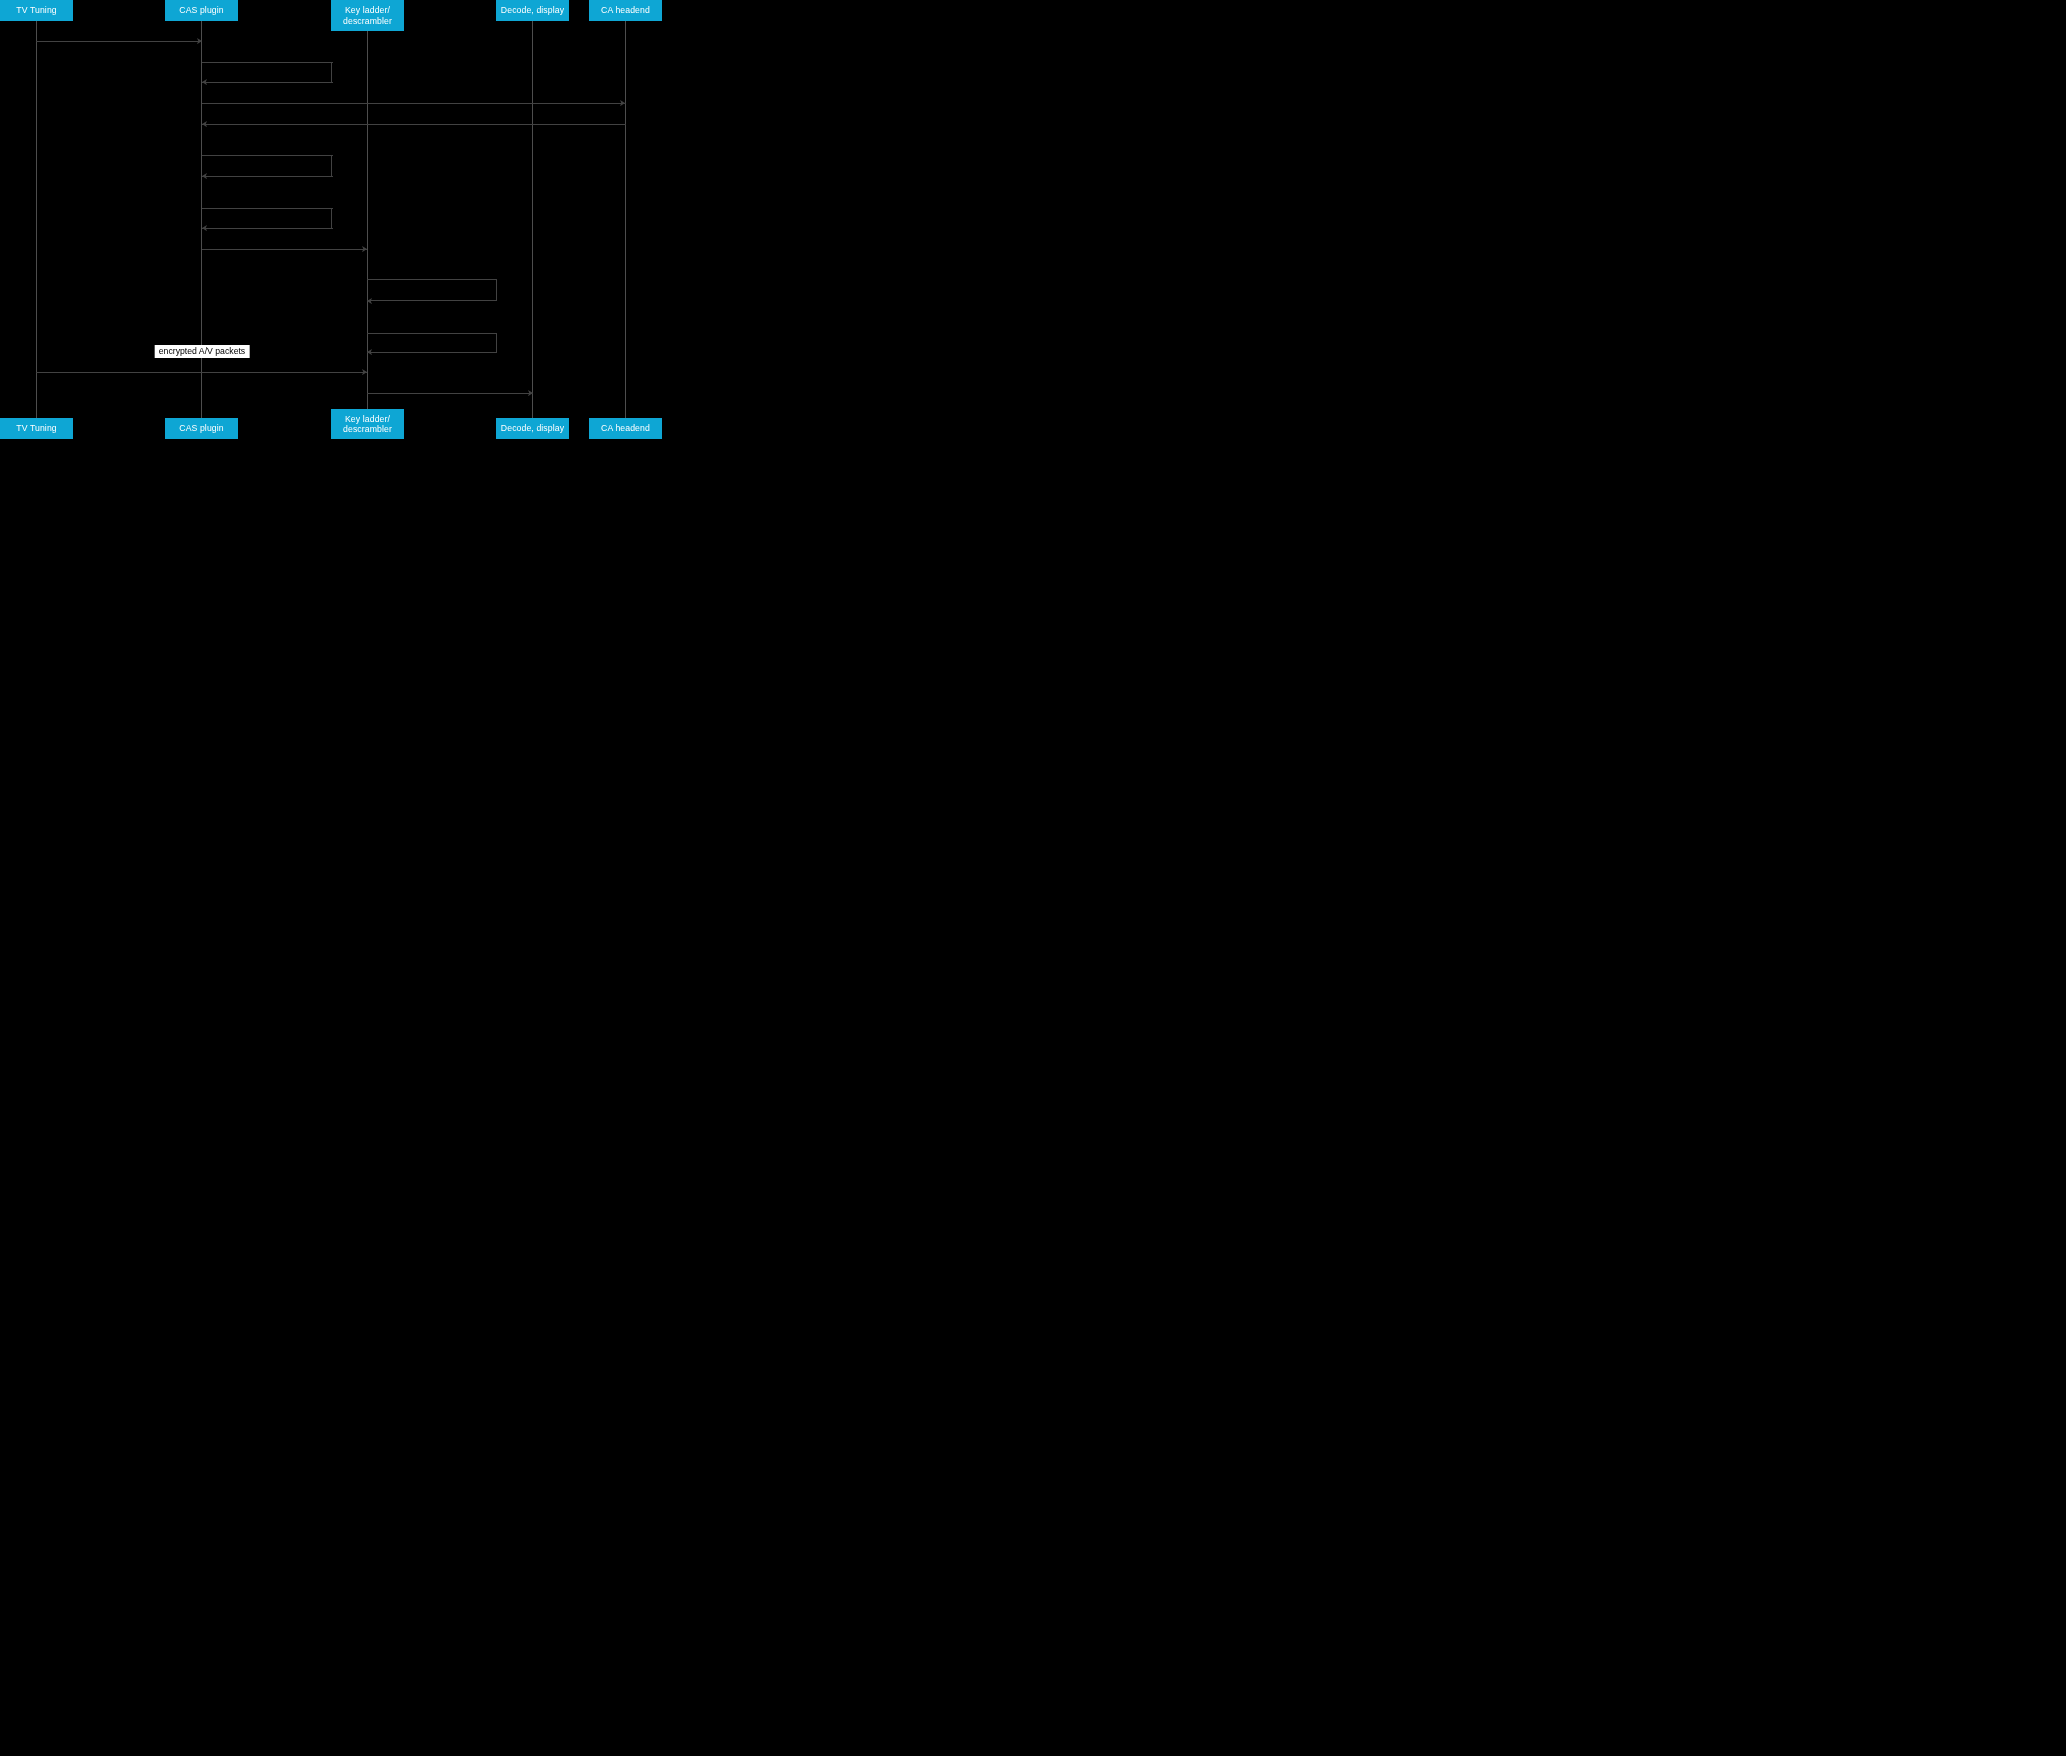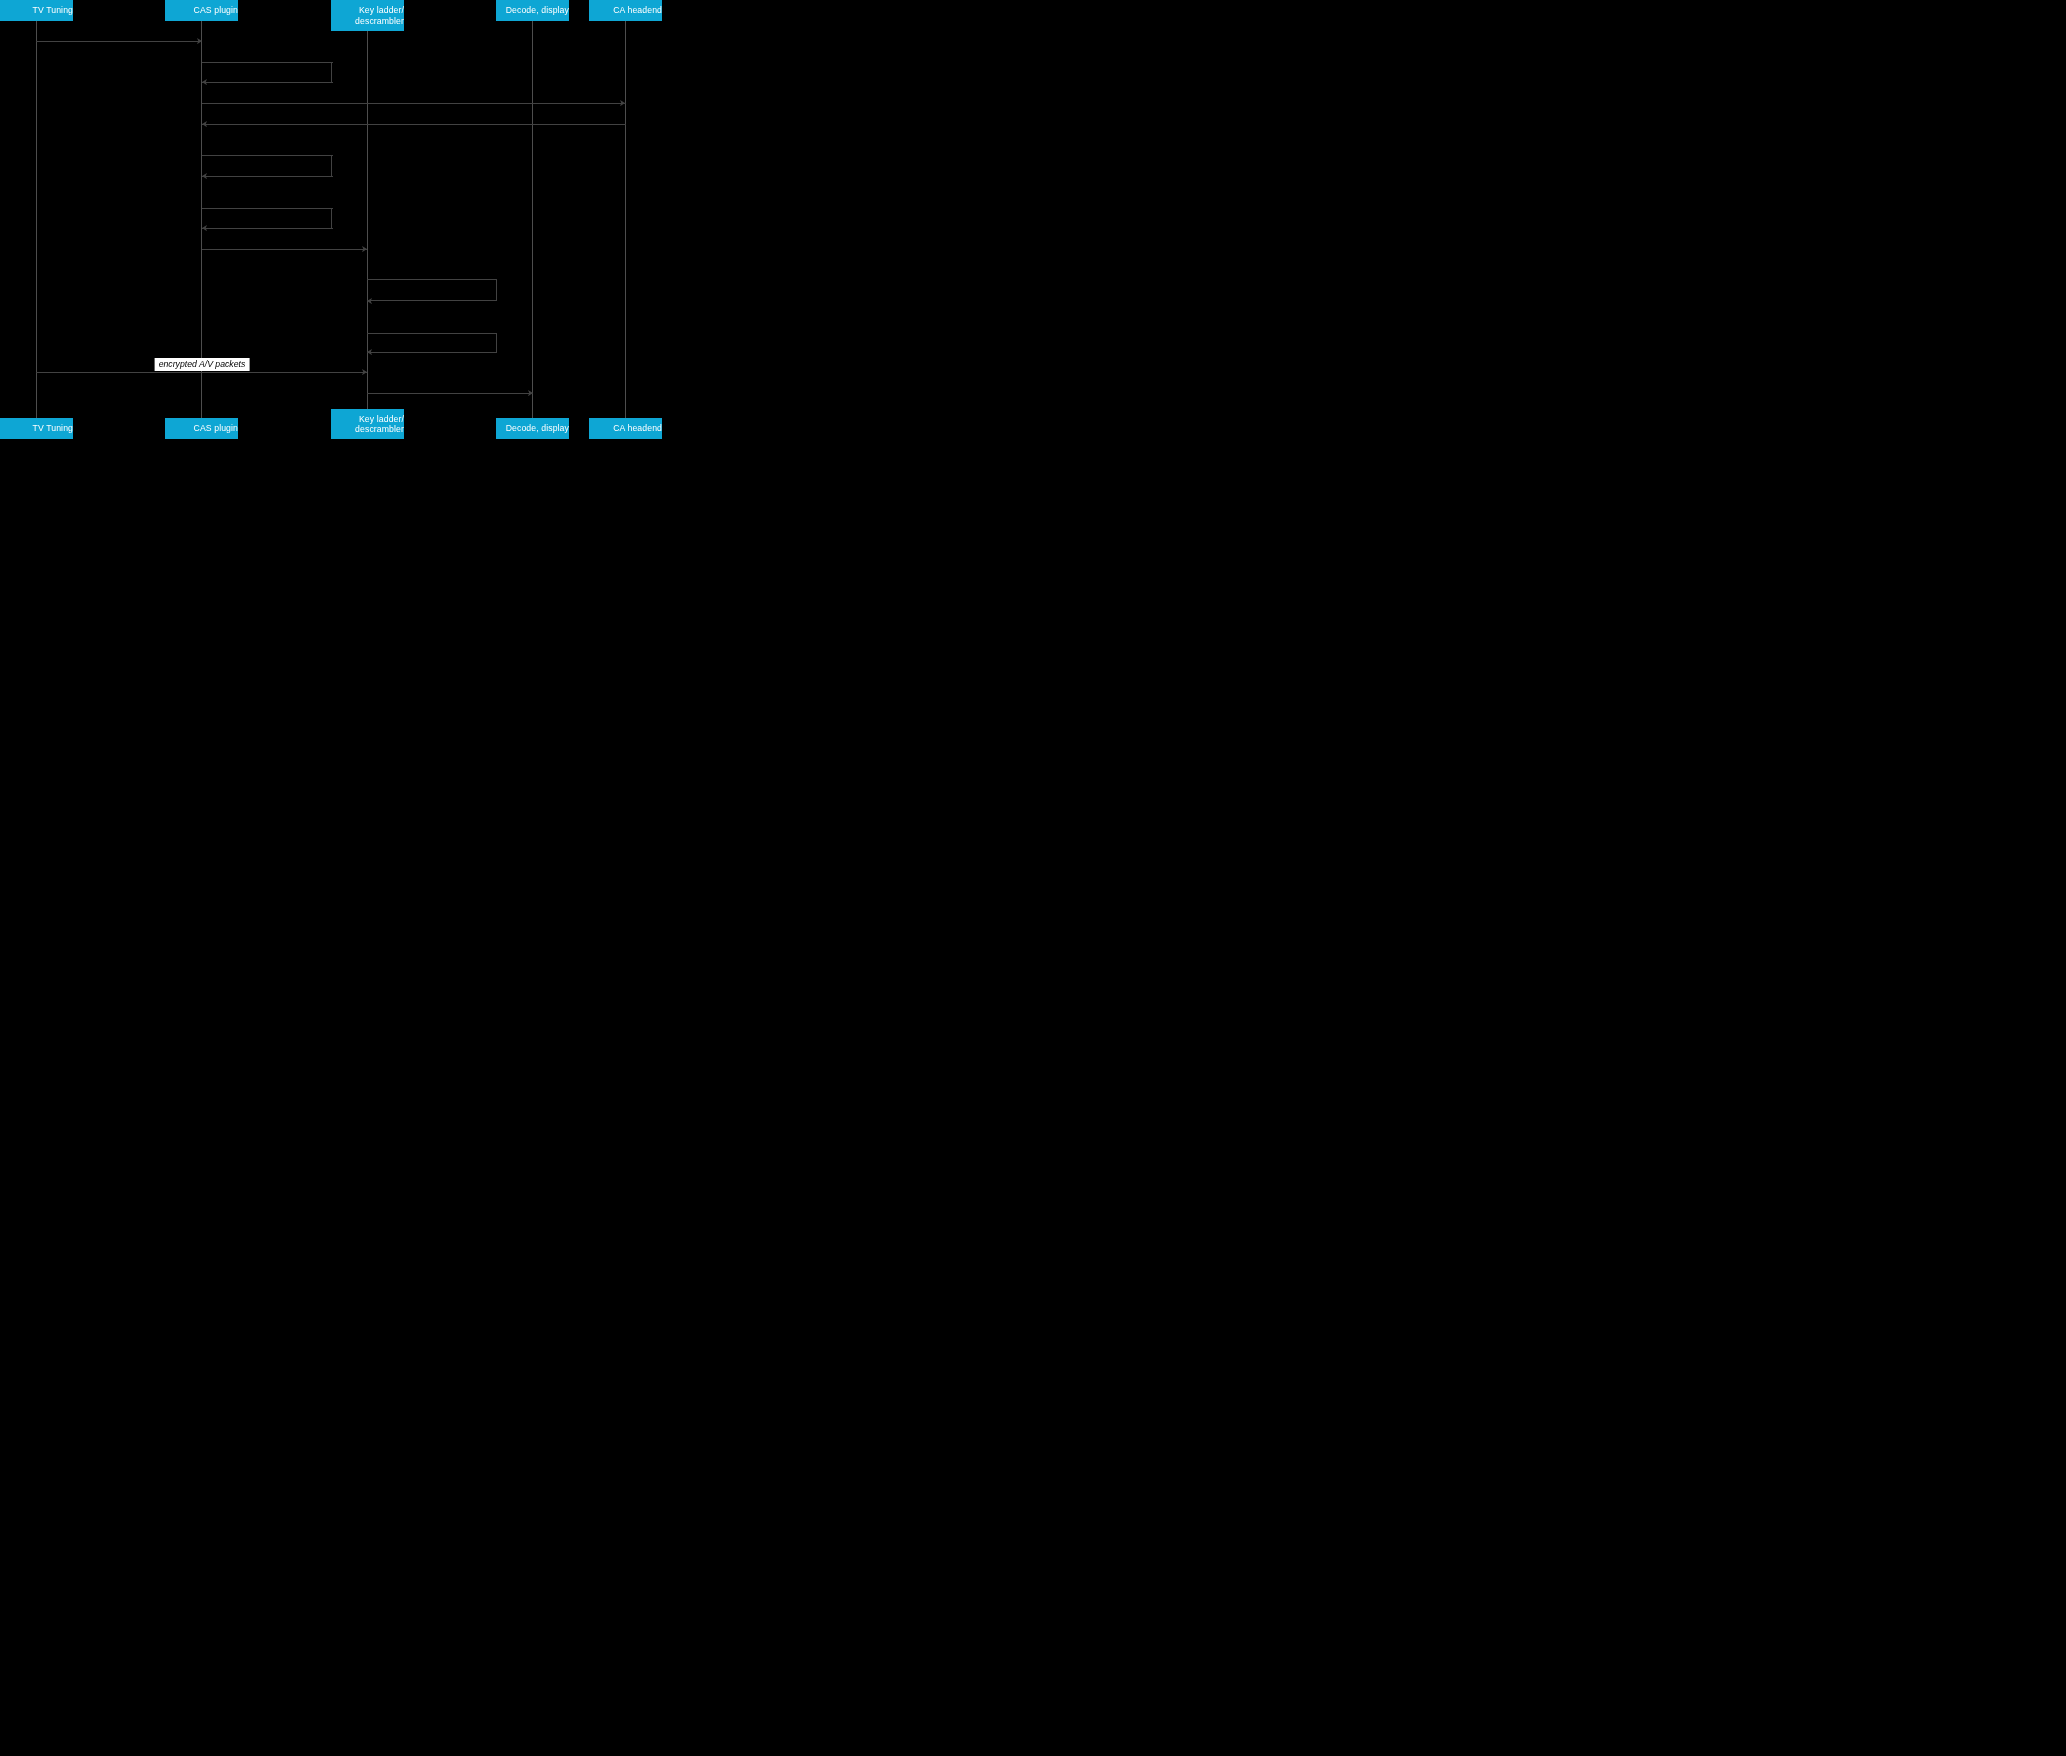--- a/index.html
+++ b/index.html
@@ -12,21 +12,21 @@
     width: 665px;
     height: 439px;
     background: #000000;
     overflow: hidden;
     font-family: "Liberation Sans", sans-serif;
   }
   .pbox {
     position: absolute;
     display: flex;
     flex-direction: column;
-    align-items: flex-end;
+    align-items: center;
     justify-content: center;
     text-align: center;
     font-size: 8.7px;
     line-height: 1.2;
     letter-spacing: 0.1px;
   }
   .pbox span { display: block; }
   .lifeline {
     position: absolute;
     width: 0.8px;
@@ -118,17 +118,17 @@
     <div class="mline" style="left: 367px; top: 279px; width: 130px; background: rgb(66, 66, 66);"></div>
     <div class="vline" style="left: 496px; top: 279px; height: 22px; background: rgb(66, 66, 66);"></div>
     <div class="mline" style="left: 367px; top: 300px; width: 130px; background: rgb(66, 66, 66);"></div>
     <div class="ahead left" style="left: 367px; top: 298px; background: rgb(66, 66, 66);"></div>
     <div class="mline" style="left: 367px; top: 333px; width: 130px; background: rgb(66, 66, 66);"></div>
     <div class="vline" style="left: 496px; top: 333px; height: 20px; background: rgb(66, 66, 66);"></div>
     <div class="mline" style="left: 367px; top: 352px; width: 130px; background: rgb(66, 66, 66);"></div>
     <div class="ahead left" style="left: 367px; top: 349px; background: rgb(66, 66, 66);"></div>
     <div class="mline" style="left: 36px; top: 372px; width: 331px; background: rgb(66, 66, 66);"></div>
     <div class="ahead right" style="left: 362px; top: 369px; background: rgb(66, 66, 66);"></div>
-    <div class="msg-label" style="left: 202px; top: 358px; background: rgb(255, 255, 255); color: rgb(0, 0, 0); font-style: italic;">encrypted A/V packets</div>
+    <div class="msg-label" style="left: 202px; top: 345px; background: rgb(255, 255, 255); color: rgb(0, 0, 0);">encrypted A/V packets</div>
     <div class="mline" style="left: 367px; top: 393px; width: 166px; background: rgb(66, 66, 66);"></div>
     <div class="ahead right" style="left: 528px; top: 390px; background: rgb(66, 66, 66);"></div>
   </div>
 
 
 </body></html>

